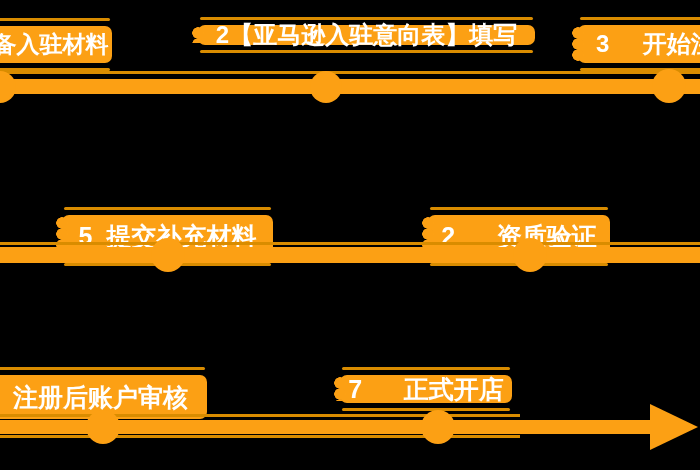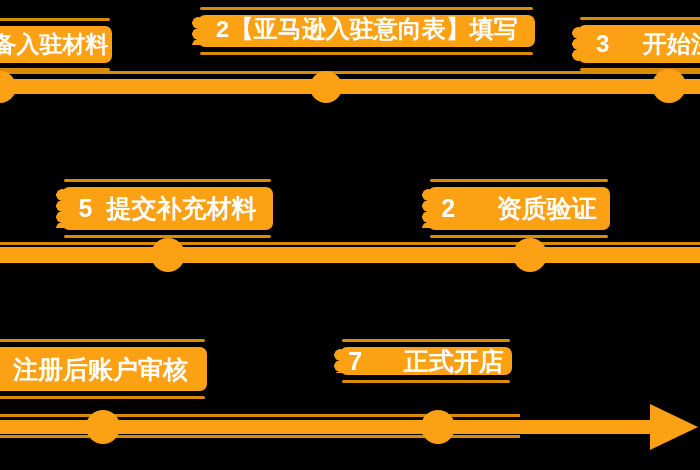--- a/index.html
+++ b/index.html
@@ -25,34 +25,34 @@
   
   .flow{position:absolute;left:0;width:700px;}
   .flow .thin{position:absolute;height:3px;background:var(--accent-dark,#d98c00);}
   .flow .band{position:absolute;background:var(--accent,#fca014);}
   .flow .dot{position:absolute;border-radius:50%;background:var(--accent,#fca014);}
   .flow .head{
     position:absolute;width:0;height:0;
     border-top:23px solid transparent;border-bottom:23px solid transparent;
     border-left:48px solid var(--accent,#fca014);
   }
-  .f1{font-size:23px;} .f2{font-size:24px;} .f3{font-size:25px;}
+  .f1{font-size:23px;} .f2{font-size:24px;} .f3{font-size:25px;margin-top:28px;}
 </style>
 </head>
 <body>
 
 <div id="stage" style="--bg: #000000; --accent: #FCA014; --accent-dark: #D98C00; --text: #FFFFFF;">
 
   <div class="step f1" style="left:-10px;top:26px;width:122px;height:37px;">
     <span class="bar top"></span>
     <span class="bar bot"></span>
     <span class="box"><span>备入驻材料</span></span>
   </div>
 
-  <div class="step f2" style="left:198px;top:15px;width:337px;height:32px;font-family:Liberation Mono, monospace;">
+  <div class="step f2" style="left:198px;top:25px;width:337px;height:20px;">
     <span class="bar top"></span>
     <span class="bar bot"></span>
     <span class="box"><span class="scallop"></span><span>2【亚马逊入驻意向表】填写</span></span>
   </div>
 
   <div class="step f2" style="left:578px;top:25px;width:180px;height:38px;">
     <span class="bar top"></span>
     <span class="bar bot"></span>
     <span class="box" style="justify-content:flex-start;padding-left:18px;"><span class="scallop"></span><span>3     开始注册</span></span>
   </div>

